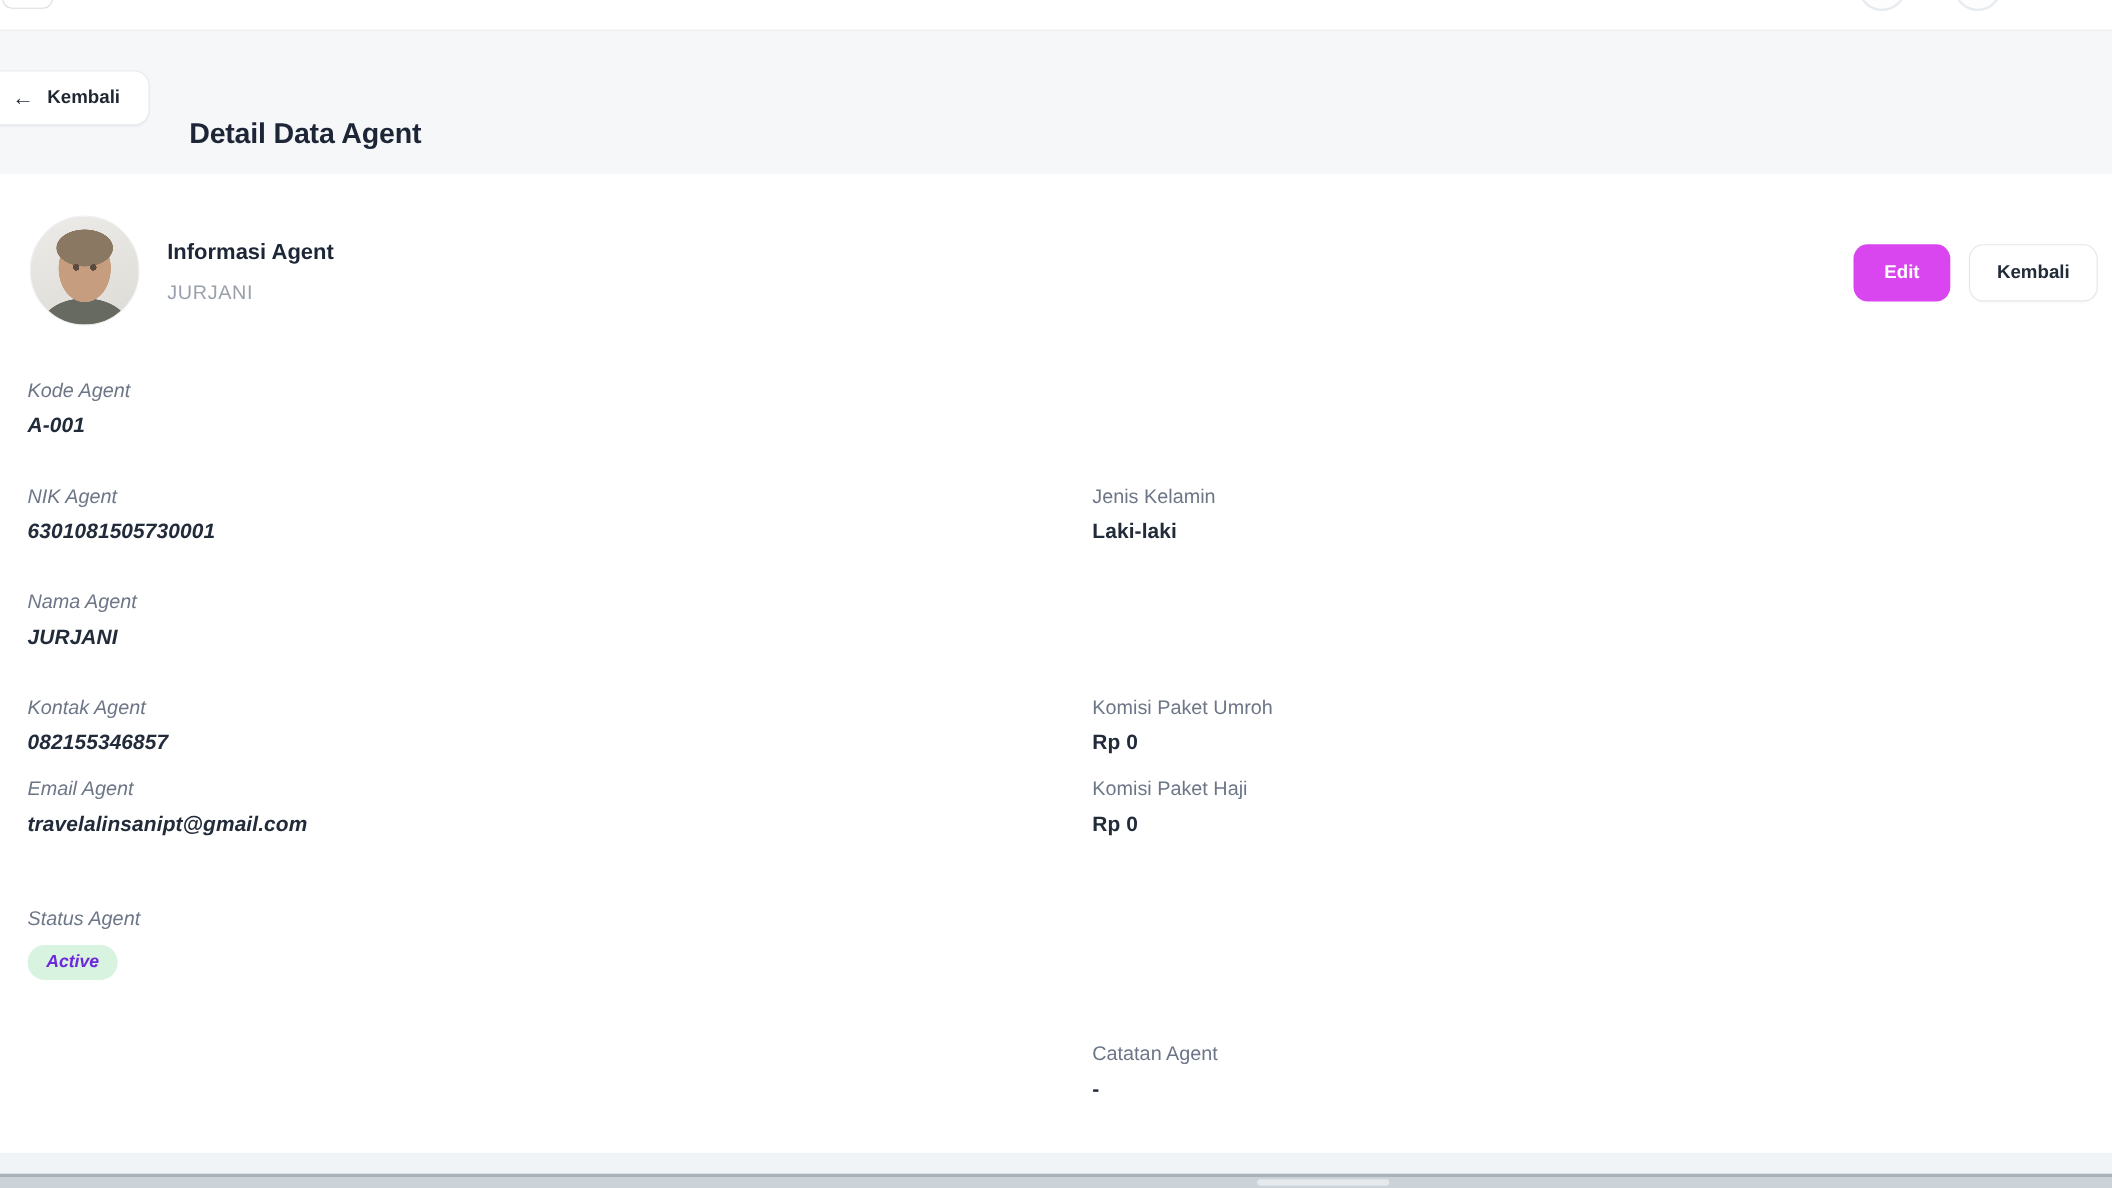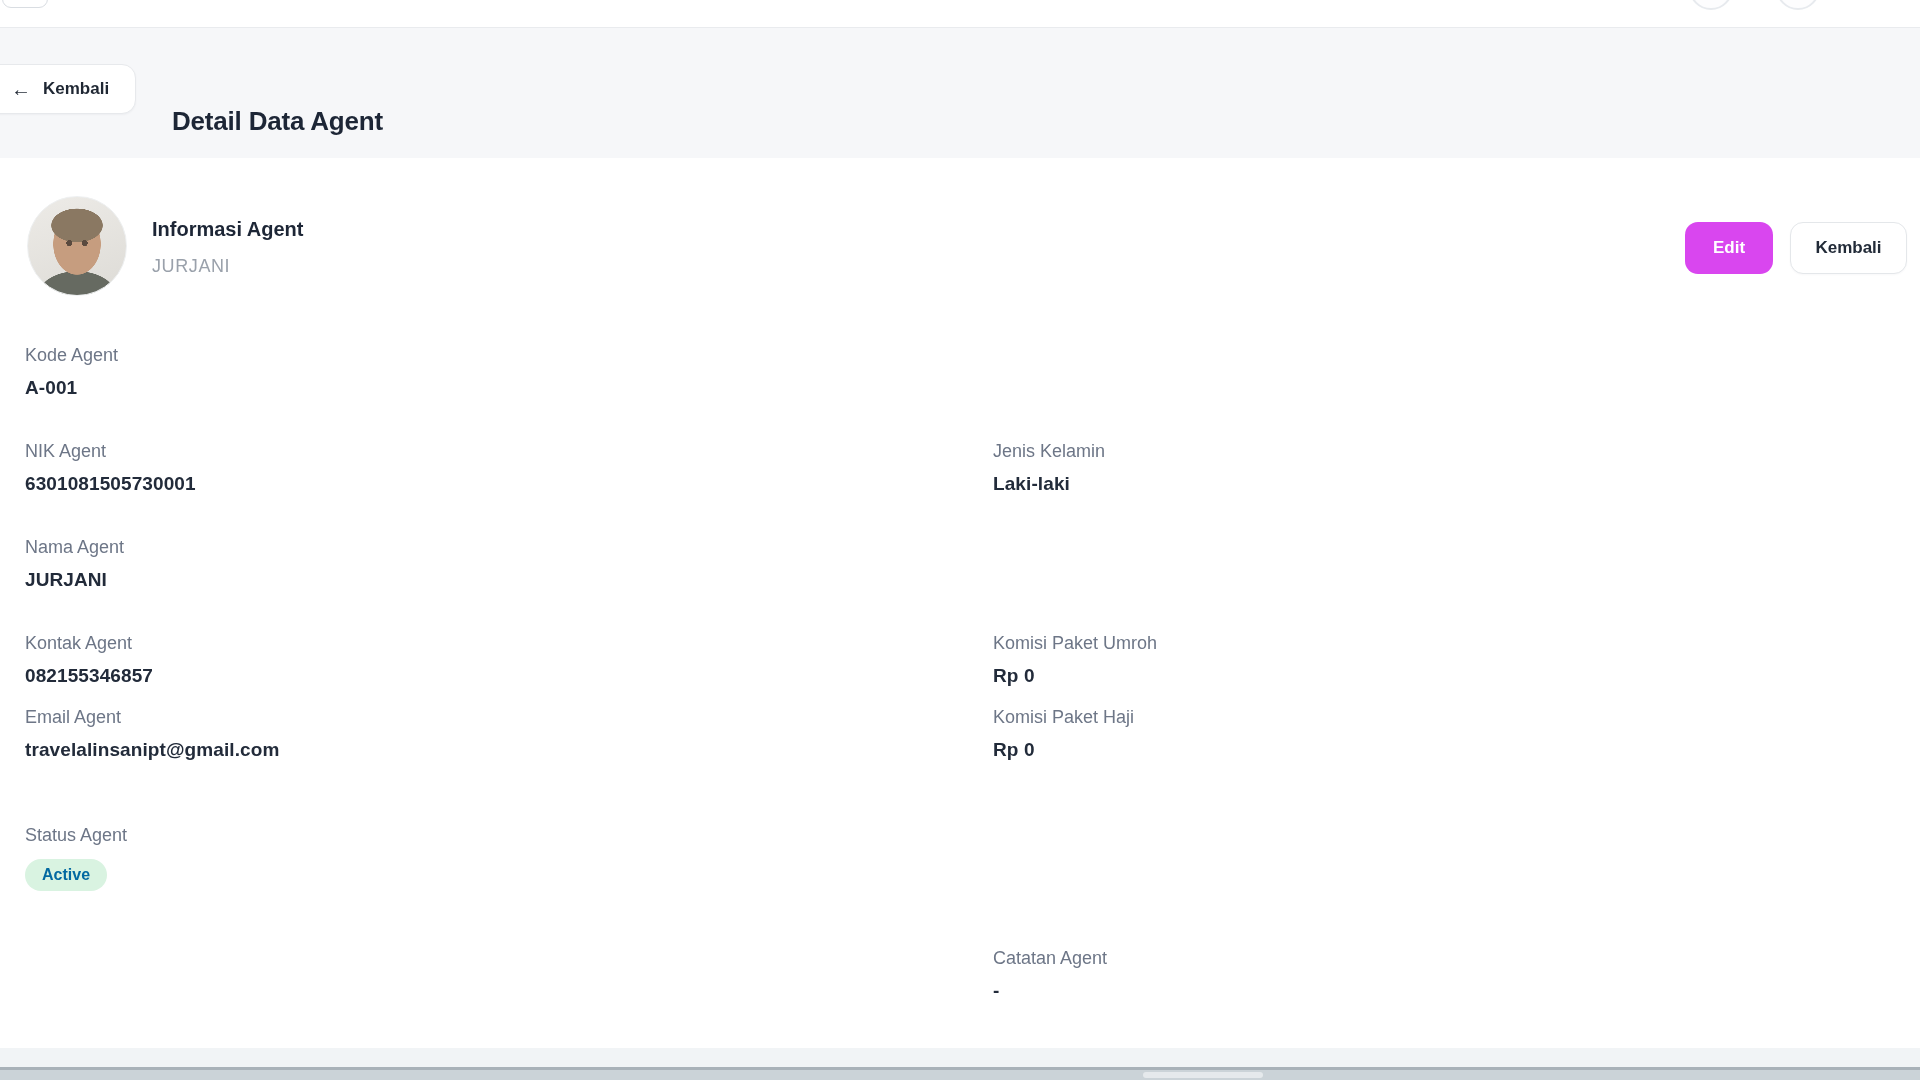--- a/index.html
+++ b/index.html
@@ -91,27 +91,27 @@
     box-shadow:0 1px 2px rgba(20,30,50,0.03);
   }
 
   
   .field { position:absolute; }
   .flabel { font-size:18px; color:#6d7687; margin-bottom:11px; }
   .fvalue { font-size:19px; color:#222b3a; font-weight:bold; letter-spacing:0.1px; }
   .fvalue.wide { max-width:885px; line-height:31px; }
   .status-badge {
     display:inline-block; margin-top:2px;
-    background:#d9f3e1; color:#0369a1;
+    background:#d9f3e1; color:#6d28d9;
     font-size:16px; font-weight:bold;
     padding:7px 17px; border-radius:16px;
   }
 
   
-  .col-left  { left:25px; }
+  .col-left  { left:25px;font-style:italic; }
   .col-right { left:993px; }
   .row0 { top:187px; } .row1 { top:283px; } .row2 { top:379px; }
   .row3 { top:475px; } .row4 { top:549px; } .row5 { top:667px; }
   .row6 { top:790px; }
 
   
   .bottom-strip {
     position:absolute; left:0; top:1048px; width:1920px; height:19px;
     background:#f1f4f6;
   }

